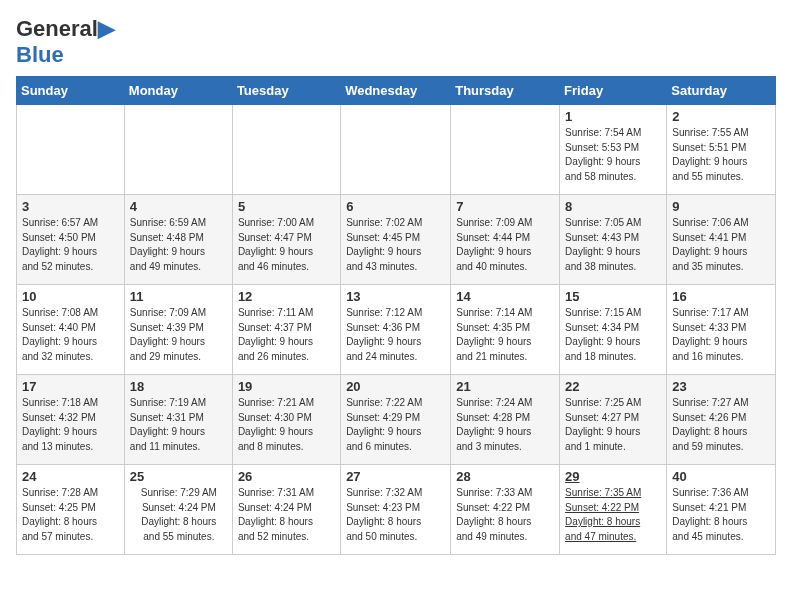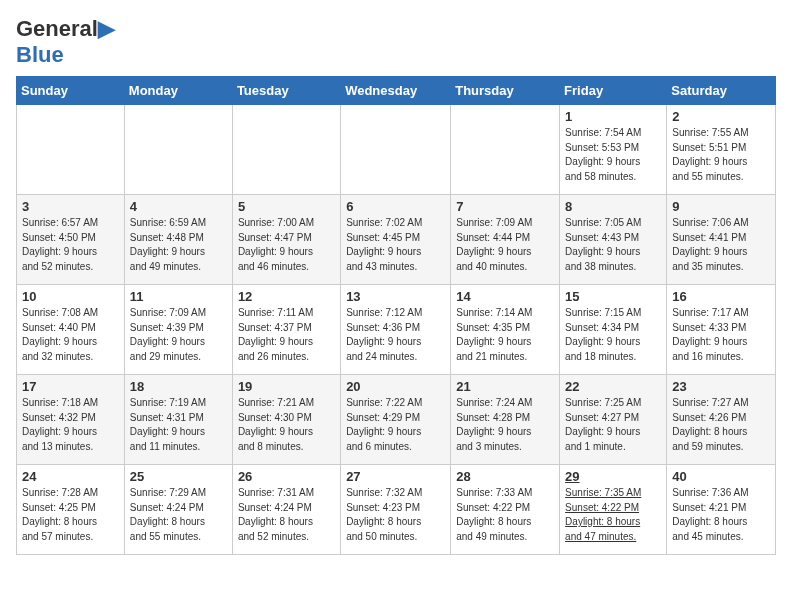--- a/index.html
+++ b/index.html
@@ -296,21 +296,21 @@
       <tr style="background: rgb(255, 255, 255);">
         <td style="background: rgb(255, 255, 255);">
           <span class="day-num">24</span>
           <div class="day-info" style="white-space: pre-line;">Sunrise: 7:28 AM
 Sunset: 4:25 PM
 Daylight: 8 hours
 and 57 minutes.</div>
         </td>
         <td style="background: rgb(255, 255, 255);">
           <span class="day-num">25</span>
-          <div class="day-info" style="white-space: pre-line;">Sunrise: 7:29 AM
+          <div class="day-info" style="white-space: pre-line; text-align: center;">Sunrise: 7:29 AM
 Sunset: 4:24 PM
 Daylight: 8 hours
 and 55 minutes.</div>
         </td>
         <td style="background: rgb(255, 255, 255);">
           <span class="day-num">26</span>
           <div class="day-info" style="white-space: pre-line;">Sunrise: 7:31 AM
 Sunset: 4:24 PM
 Daylight: 8 hours
 and 52 minutes.</div>

